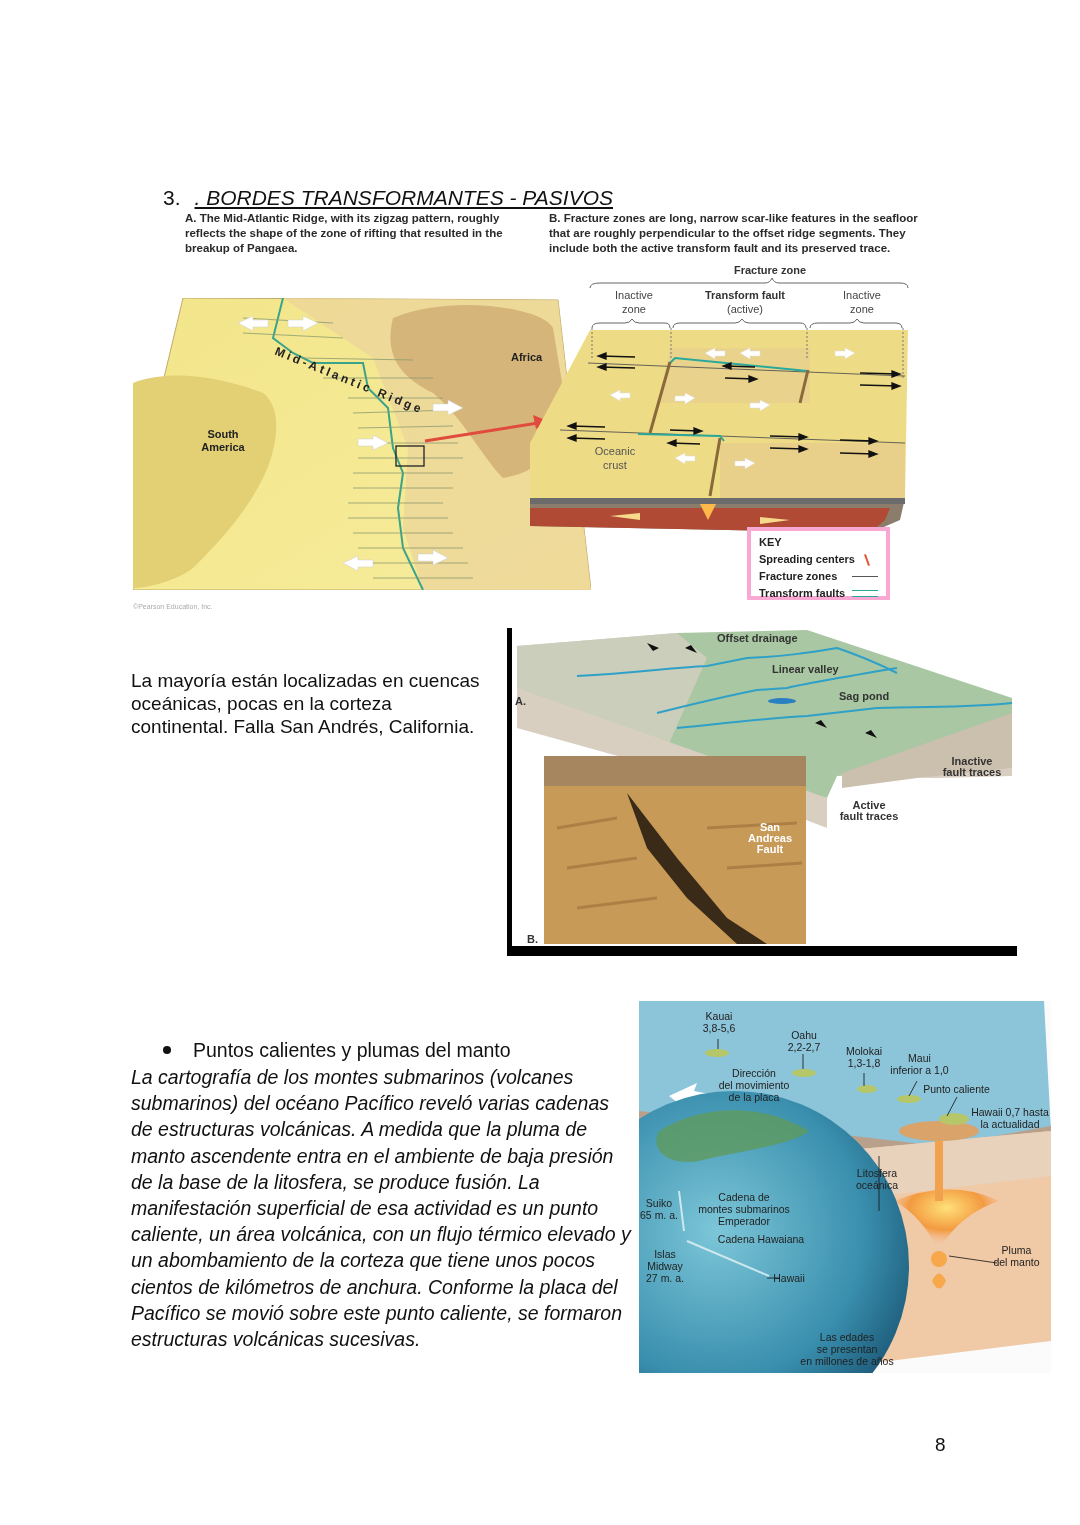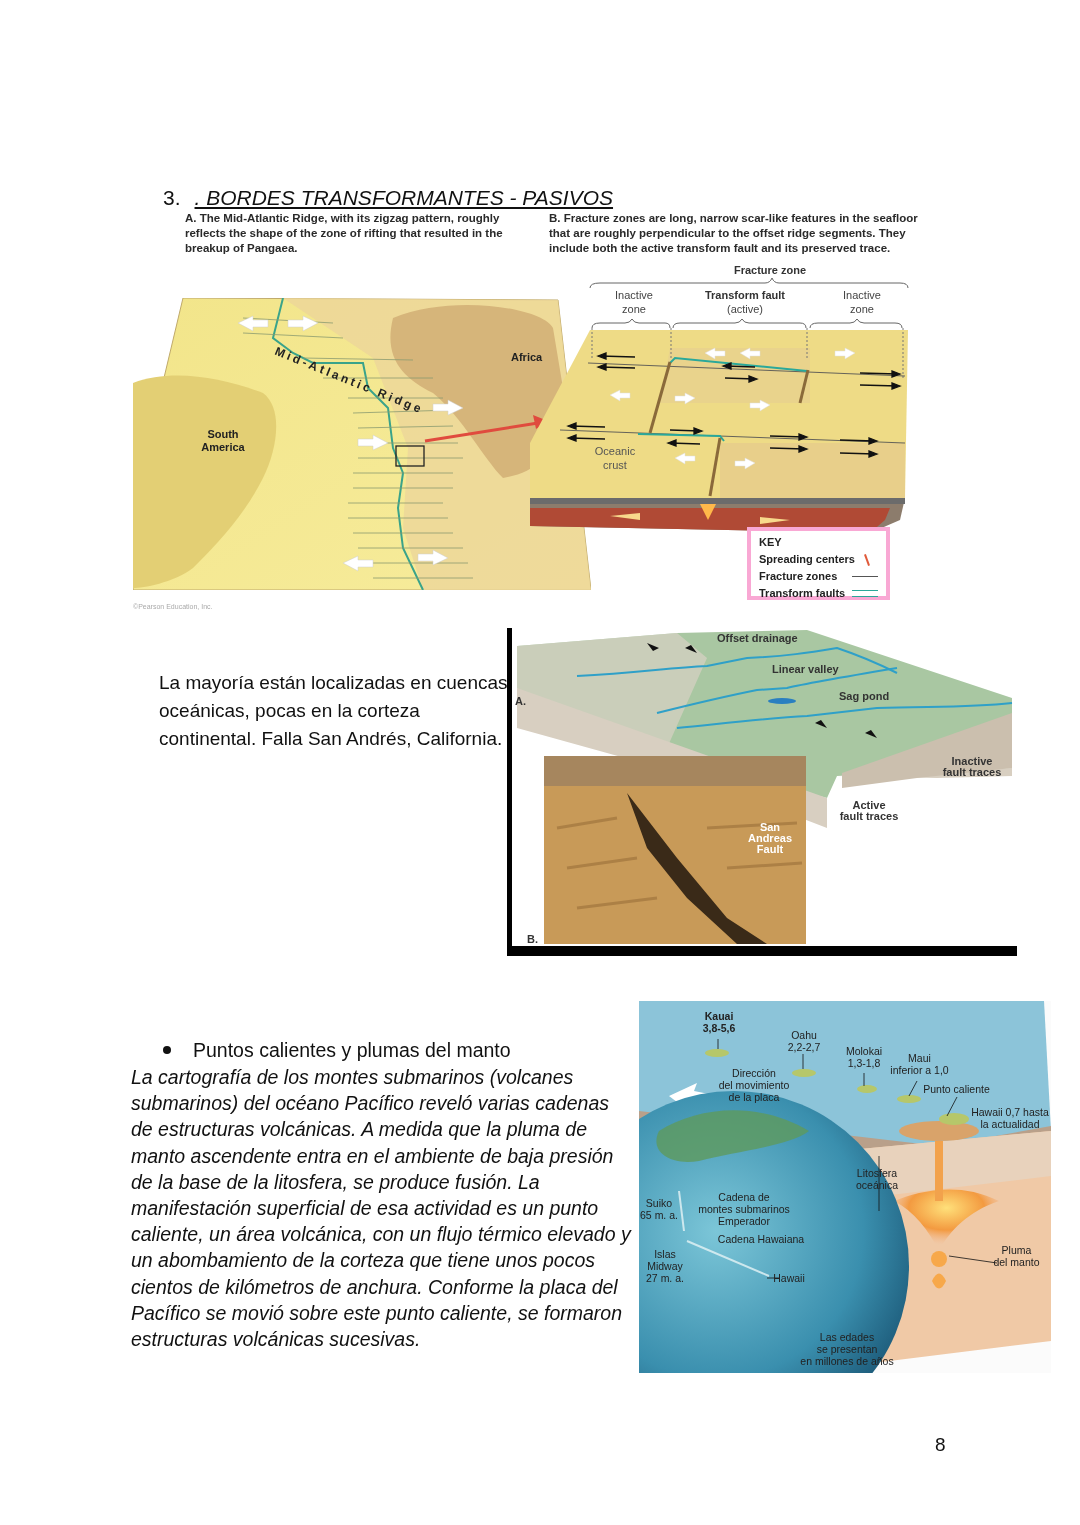--- a/index.html
+++ b/index.html
@@ -21,21 +21,21 @@
   .credit { left: 133px; top: 603px; font-size: 7px; color: #aaa; }
 
   
   .blockB { left: 530px; top: 258px; width: 390px; height: 360px; }
   .key { left: 747px; top: 527px; width: 143px; height: 73px; background: #fff; border: 4px solid #f9a8d4; box-sizing: border-box; padding: 3px 8px; font-weight: bold; font-size: 11px; line-height: 17px; color: #222; }
   .key .row { display: flex; align-items: center; justify-content: space-between; }
   .lab { font-size: 11px; color: #444; text-align: center; line-height: 14px; }
   .labb { font-weight: bold; }
 
   
-  .para1 { left: 131px; top: 669px; width: 360px; font-size: 19px; line-height: 28px; color: #111; margin-left: 28px; }
+  .para1 { left: 131px; top: 669px; width: 360px; font-size: 19px; line-height: 23px; color: #111; }
 
   
   .fig2 { left: 507px; top: 628px; width: 510px; height: 328px; }
   .fig2lab { font-weight: bold; font-size: 11px; color: #333; text-align: center; line-height: 11px; }
 
   
   .bullet { left: 163px; top: 1038px; font-size: 19.5px; line-height: 24px; }
   .bullet .dot { display: inline-block; width: 8px; height: 8px; background: #111; border-radius: 50%; margin-right: 22px; vertical-align: middle; position: relative; top: -2px; }
   .para2 { left: 131px; top: 1064px; width: 500px; font-size: 19.5px; line-height: 26.2px; font-style: italic; color: #111; }
 
@@ -342,21 +342,21 @@
       <line x1="79" y1="38" x2="79" y2="48"></line>
         <line x1="164" y1="53" x2="164" y2="68"></line>
       <line x1="225" y1="72" x2="225" y2="85"></line>
         <line x1="278" y1="80" x2="270" y2="95"></line>
       <line x1="318" y1="96" x2="308" y2="115"></line>
         <line x1="240" y1="155" x2="240" y2="210"></line>
       <line x1="128" y1="277" x2="140" y2="277"></line>
         <line x1="310" y1="255" x2="358" y2="262"></line>
     </g>
   </svg>
-  <div class="abs f3" style="left:60px;top:9px;width:40px;font-weight:bold;">
+  <div class="abs f3" style="left:60px;top:9px;width:40px;">
       <div>Kauai</div>
       <div>3,8-5,6</div>
     </div>
   <div class="abs f3" style="left:140px;top:28px;width:50px;">
       <div>Oahu</div>
       <div>2,2-2,7</div>
     </div>
   <div class="abs f3" style="left:200px;top:44px;width:50px;">
       <div>Molokai</div>
       <div>1,3-1,8</div>

